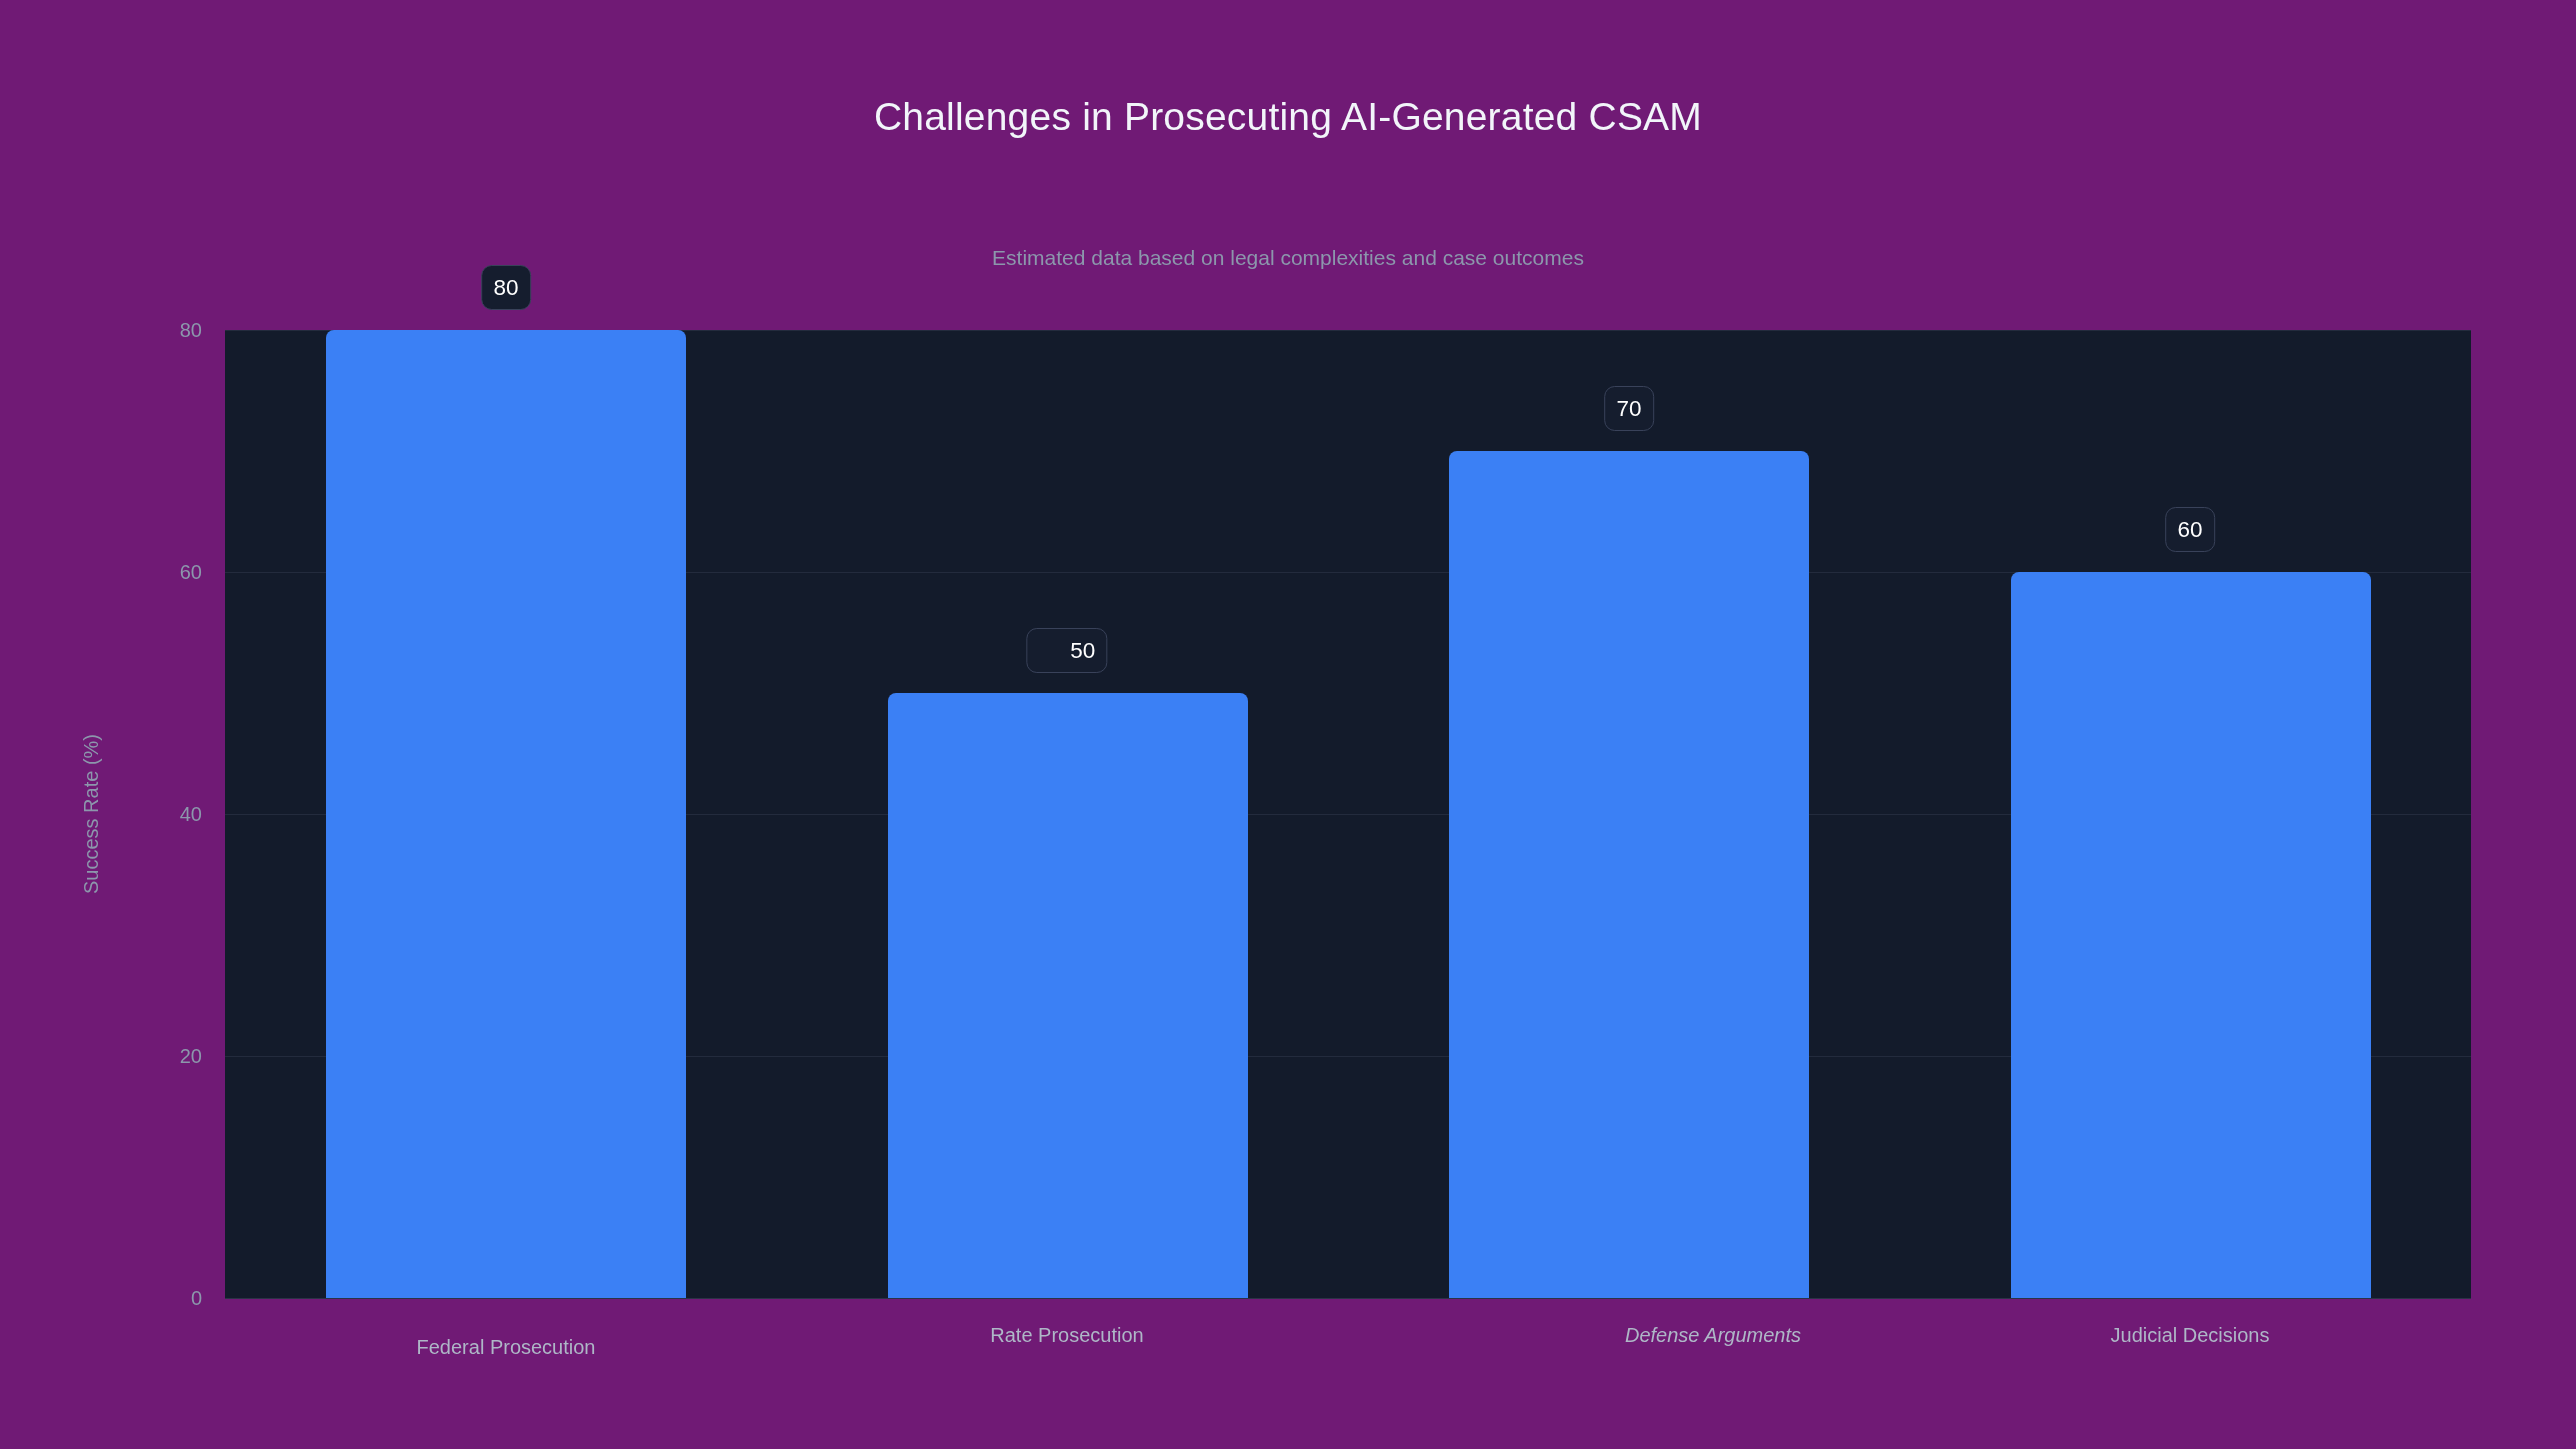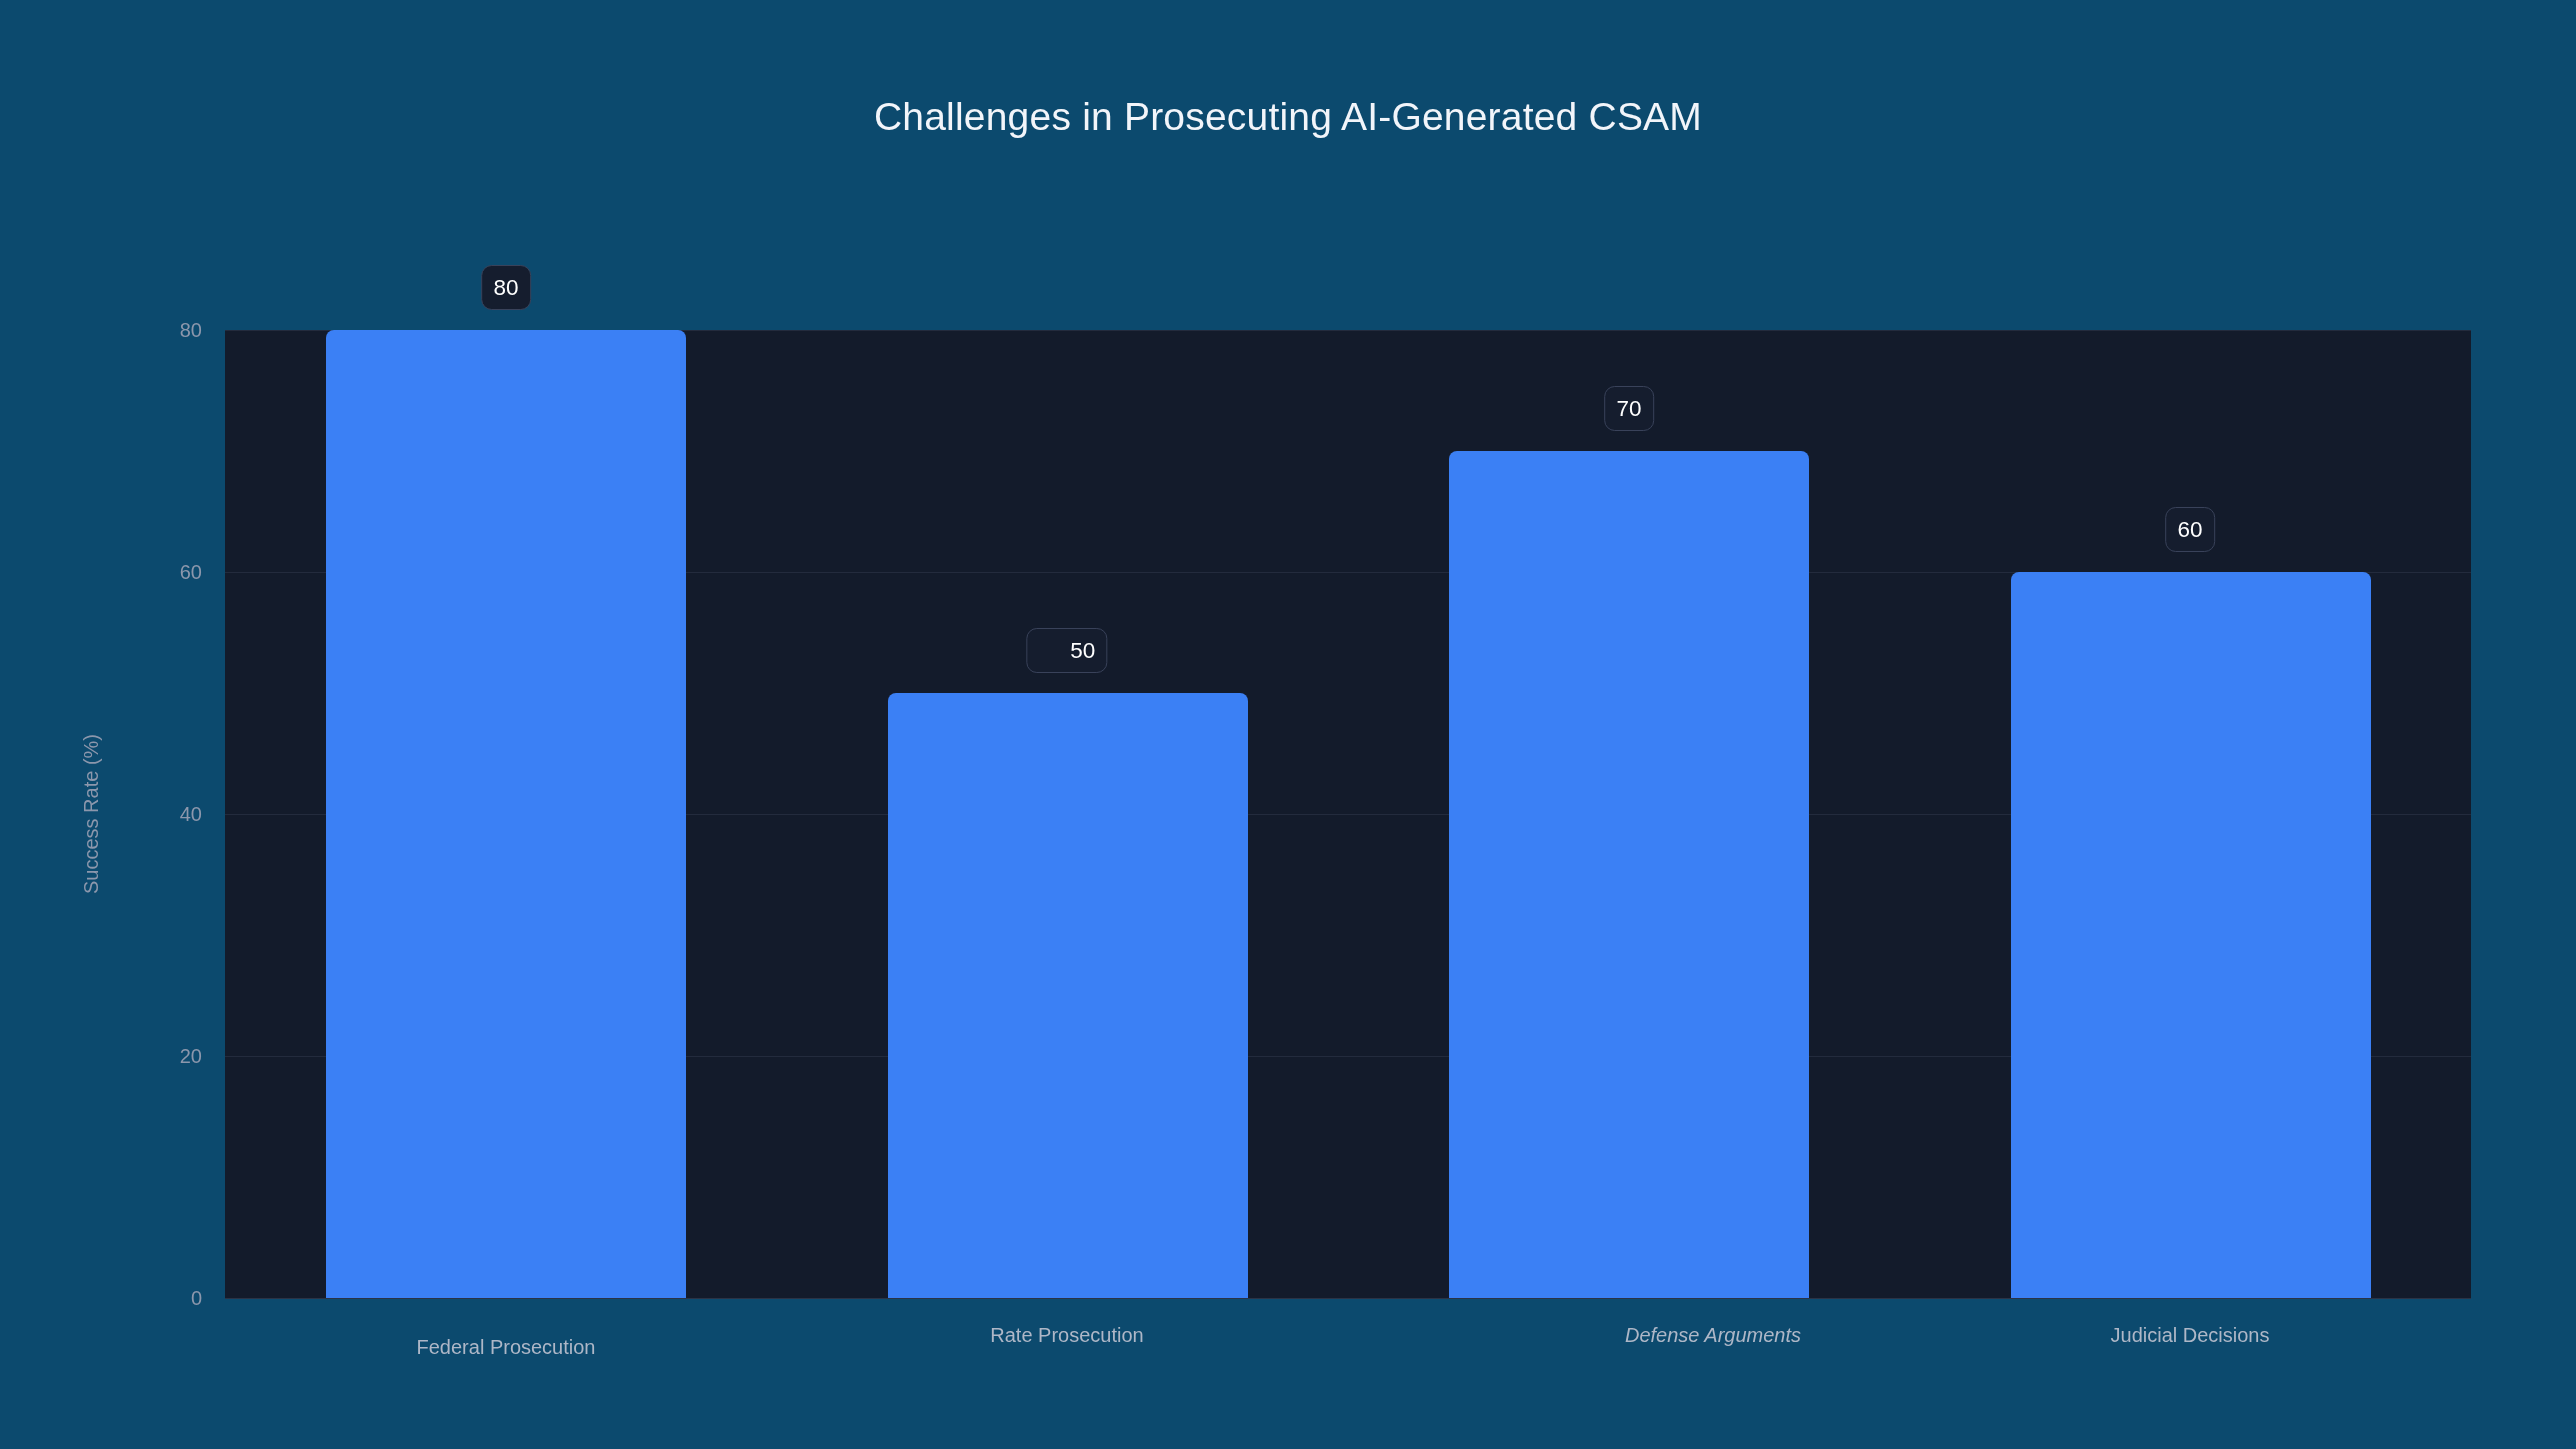--- a/index.html
+++ b/index.html
@@ -4,21 +4,21 @@
 <style>
   html, body {
     margin: 0;
     padding: 0;
     background: #121826;
   }
   #canvas {
     position: relative;
     width: 2576px;
     height: 1449px;
-    background: #0c4a6e;
+    background: #701a75;
     font-family: "Liberation Sans", sans-serif;
     overflow: hidden;
   }
 
   
   .chart-title {
     position: absolute;
     left: 0;
     top: 95px;
     width: 2576px;
@@ -124,20 +124,21 @@
     white-space: nowrap;
   }
 </style>
 </head>
 <body>
 
 <div id="canvas">
 
   <div class="chart-title">Challenges in Prosecuting AI-Generated CSAM</div>
 
+  <div class="chart-subtitle">Estimated data based on legal complexities and case outcomes</div>
 
   <div id="plot-area"></div>
 
   <div id="gridlines">
       <div class="axis-baseline" style="top: 1298px;"></div>
       <div class="gridline" style="top: 1056px;"></div>
       <div class="gridline" style="top: 814px;"></div>
       <div class="gridline" style="top: 572px;"></div>
       <div class="gridline" style="top: 330px;"></div>
     </div>

